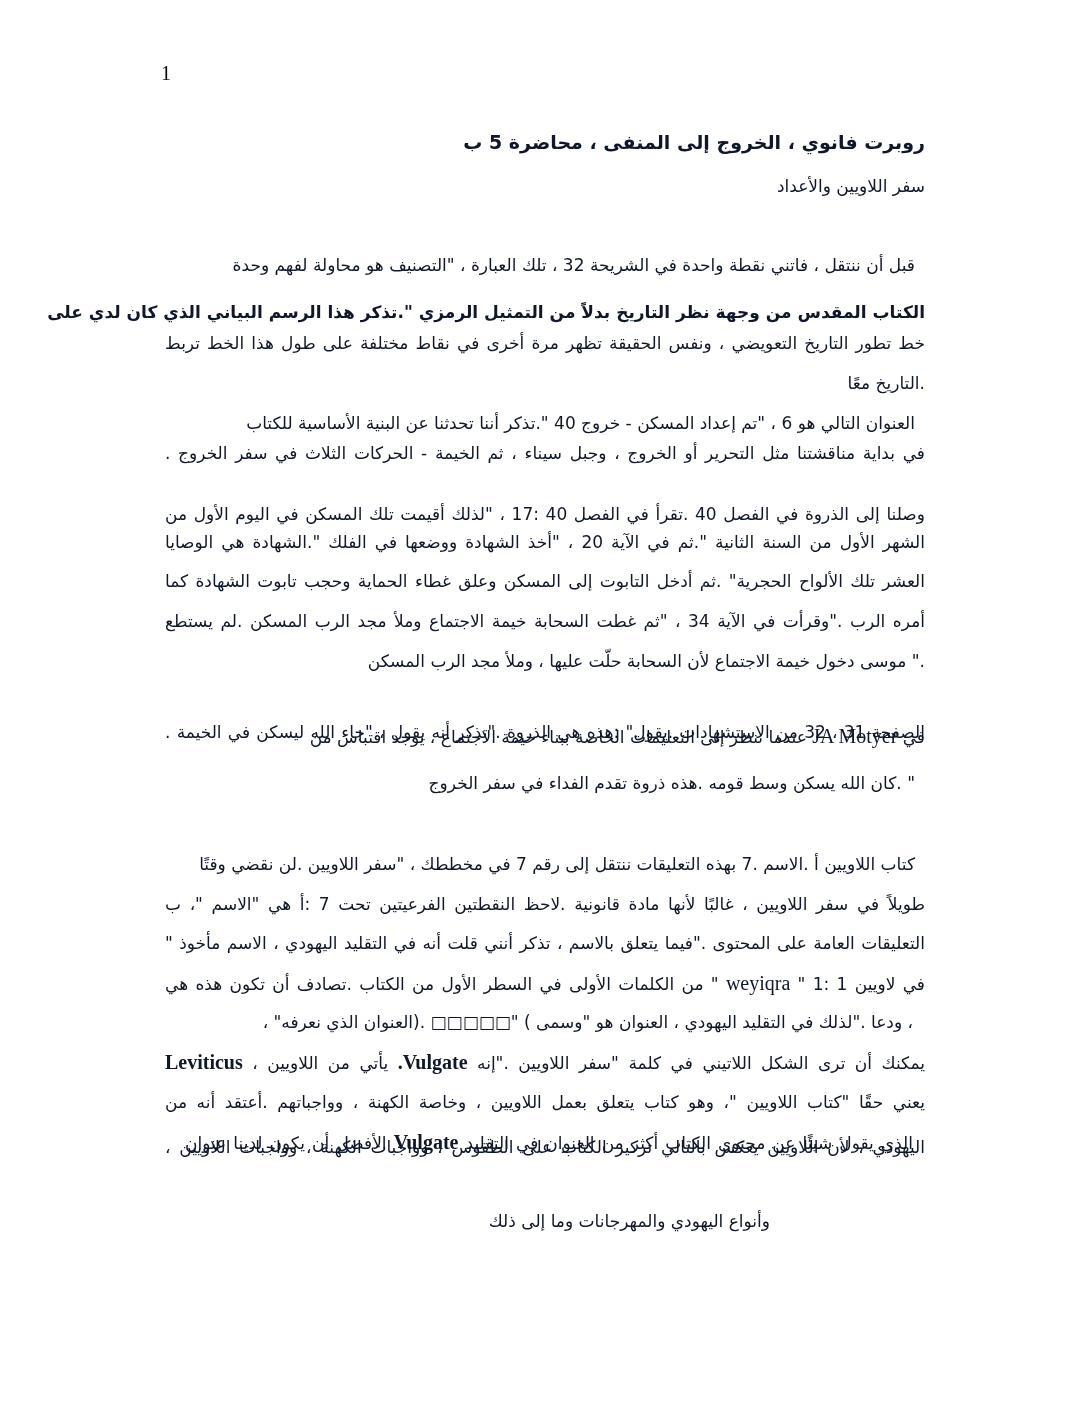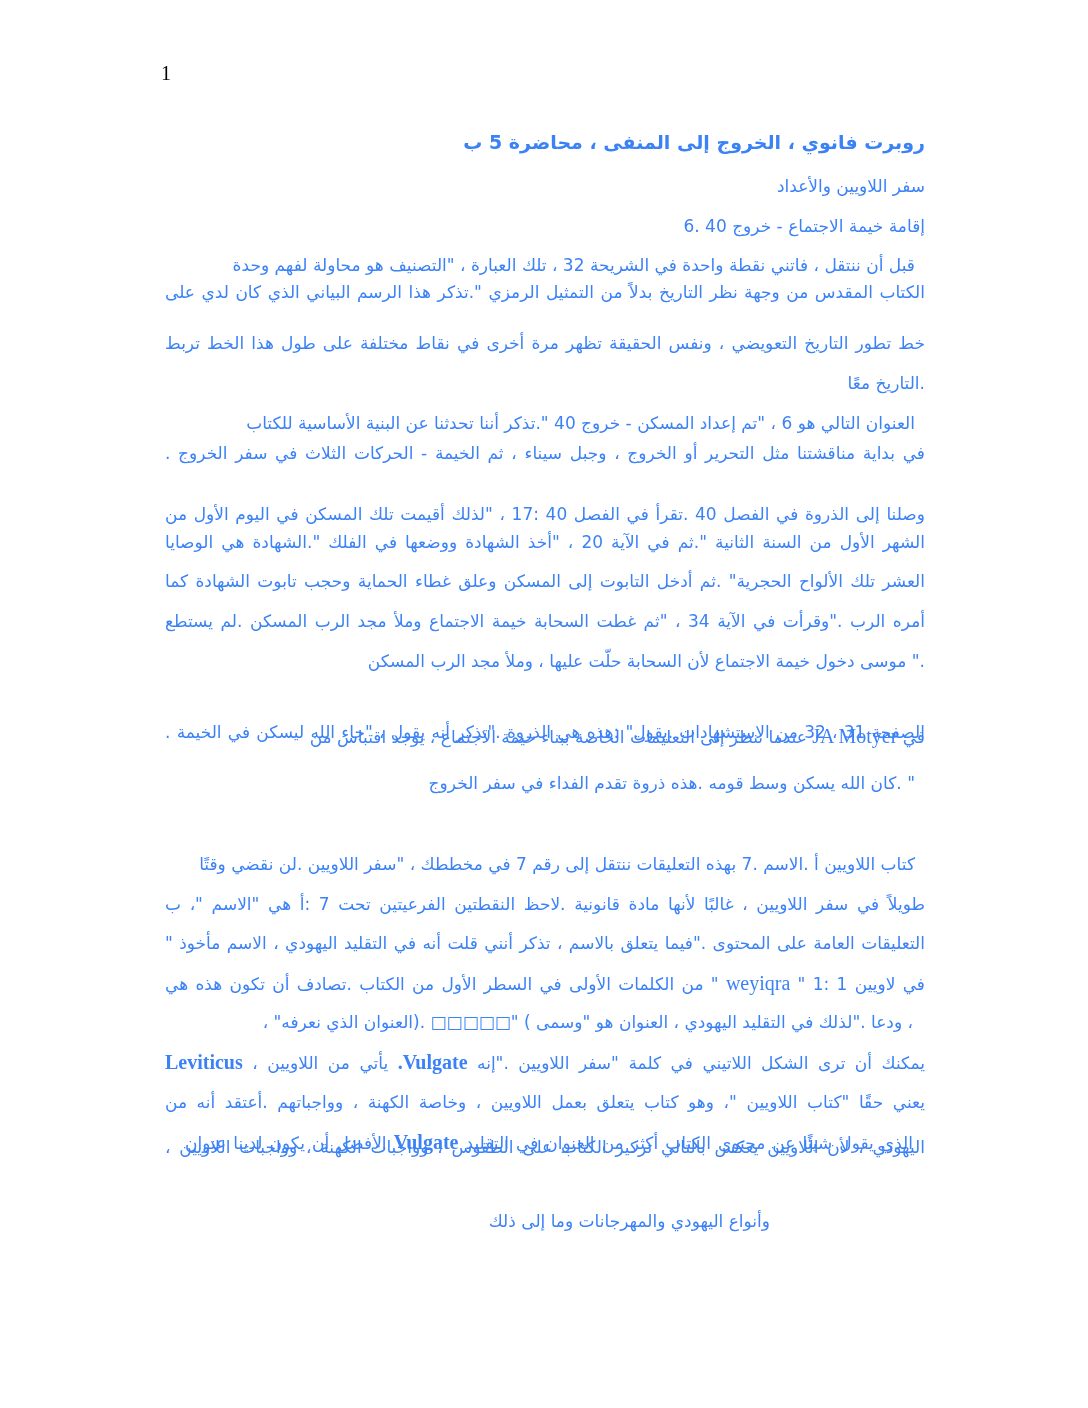--- a/index.html
+++ b/index.html
@@ -10,44 +10,41 @@
       font-family: "Liberation Serif", serif; font-size: 20px; color: #000;
     }
     .line {
       position: absolute;
       right: 163px;
       direction: rtl;
       text-align: right;
       white-space: nowrap;
       font-family: "DejaVu Sans", sans-serif;
       font-size: 17px;
-      color: #3b82f6;
+      color: #0f172a;
       line-height: 28px;
     }
     .line.justify { left: 165px; text-align: justify; text-align-last: justify; }
     .title { font-weight: bold; font-size: 19px; }
     .latin { font-family: "Liberation Serif", serif; font-size: 20px; }
     .latin-bold { font-family: "Liberation Serif", serif; font-size: 20px; font-weight: bold; }
   </style>
 </head>
 <body>
 
 <div class="page">
 
   <div class="page-number">1</div>
 
   <div class="line title" style="top:128px;">روبرت فانوي ، الخروج إلى المنفى ، محاضرة 5 ب</div>
   <div class="line" style="top:172px;">سفر اللاويين والأعداد</div>
-  <div class="line" style="top:212px;">
-    <span>إقامة خيمة الاجتماع - خروج 40 .6</span>
-  </div>
 
   <div>
     <div class="line" style="top:251px; right:173px;text-align:center;">قبل أن ننتقل ، فاتني نقطة واحدة في الشريحة 32 ، تلك العبارة ، "التصنيف هو محاولة لفهم وحدة</div>
-    <div class="line justify" style="top:278px;">الكتاب المقدس من وجهة نظر التاريخ بدلاً من التمثيل الرمزي ".تذكر هذا الرسم البياني الذي كان لدي على</div>
+    <div class="line justify" style="top:298px;font-weight:bold;">الكتاب المقدس من وجهة نظر التاريخ بدلاً من التمثيل الرمزي ".تذكر هذا الرسم البياني الذي كان لدي على</div>
     <div class="line justify" style="top:329px;">خط تطور التاريخ التعويضي ، ونفس الحقيقة تظهر مرة أخرى في نقاط مختلفة على طول هذا الخط تربط</div>
     <div class="line" style="top:369px;">.التاريخ معًا</div>
   </div>
 
   <div>
     <div class="line" style="top:409px; right:173px;">العنوان التالي هو 6 ، "تم إعداد المسكن - خروج 40 ".تذكر أننا تحدثنا عن البنية الأساسية للكتاب</div>
     <div class="line justify" style="top:439px;">في بداية مناقشتنا مثل التحرير أو الخروج ، وجبل سيناء ، ثم الخيمة - الحركات الثلاث في سفر الخروج .</div>
     <div class="line justify" style="top:488px;margin-top:12px;">وصلنا إلى الذروة في الفصل 40 .تقرأ في الفصل 40 :17 ، "لذلك أقيمت تلك المسكن في اليوم الأول من</div>
     <div class="line justify" style="top:528px;">الشهر الأول من السنة الثانية ".ثم في الآية 20 ، "أخذ الشهادة ووضعها في الفلك ".الشهادة هي الوصايا</div>
     <div class="line justify" style="top:567px;">العشر تلك الألواح الحجرية" .ثم أدخل التابوت إلى المسكن وعلق غطاء الحماية وحجب تابوت الشهادة كما</div>

